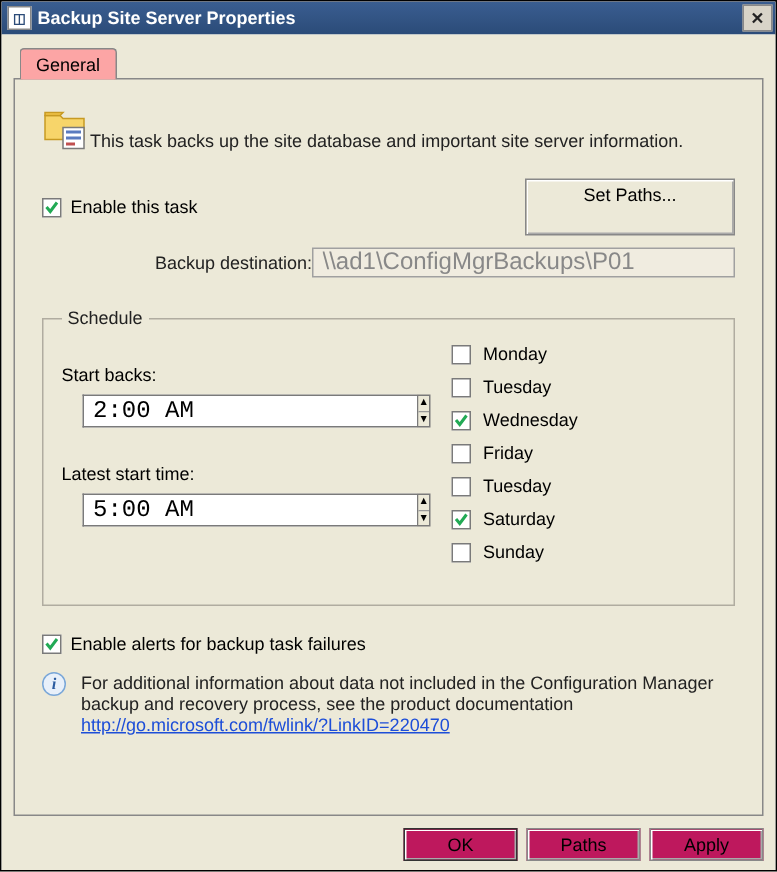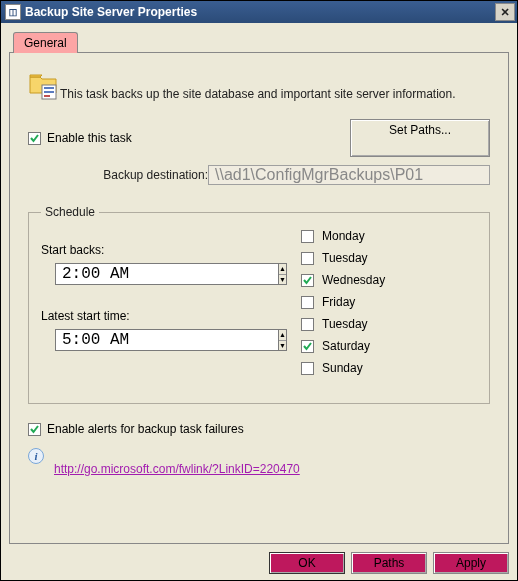--- a/index.html
+++ b/index.html
@@ -202,21 +202,21 @@
     border-radius:50%;
     background:#e8f0fa;
     border:1px solid #7aa7d8;
     display:flex; align-items:center; justify-content:center;
     color:#2b5ca0;
     font-style: italic;
     font-family: Georgia, serif;
     font-size:11px;
     font-weight:bold;
   }
-  .info-text a { color:#a21caf; text-decoration: underline; }
+  .info-text a { color:#1d4ed8; text-decoration: underline; }
   .btn-row {
     display:flex;
     justify-content:flex-end;
     gap:6px;
     padding-top:8px;
     border-top: 0;
   }
   .dlg-btn {
     width: 76px;
     height: 22px;
@@ -349,21 +349,21 @@
                 <polyline points="2,5 4.5,8 9,2" fill="none" stroke="#2a5" stroke-width="2"></polyline>
               </svg>
           </span>
           <span>Enable alerts for backup task failures</span>
         </label>
       </div>
 
       <div class="info-row">
         <div class="info-icon">i</div>
         <div class="info-text">
-          <br>
+          <span>For additional information about data not included in the Configuration Manager backup and recovery process, see the product documentation</span><br>
           <a href="#">http://go.microsoft.com/fwlink/?LinkID=220470</a>
         </div>
       </div>
 
     </div>
   </div>
 
   <div class="btn-row">
     <div class="dlg-btn default">OK</div>
     <div class="dlg-btn">Paths</div>

